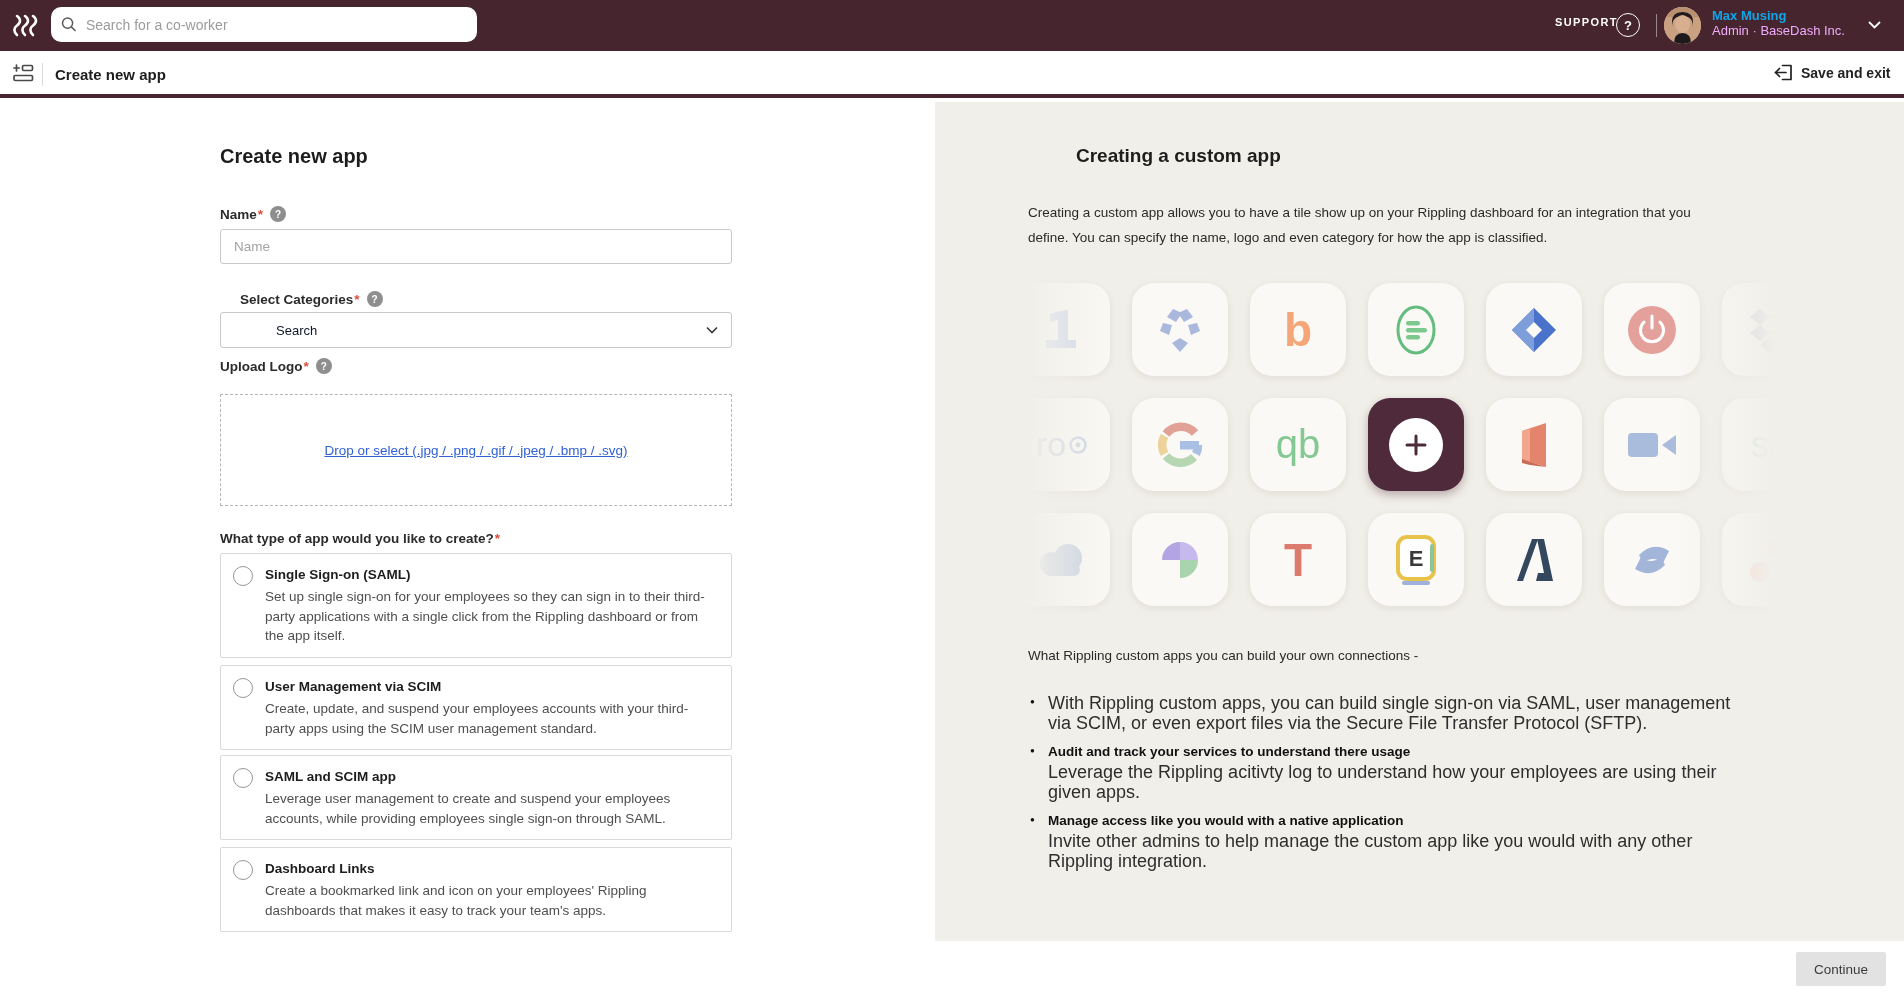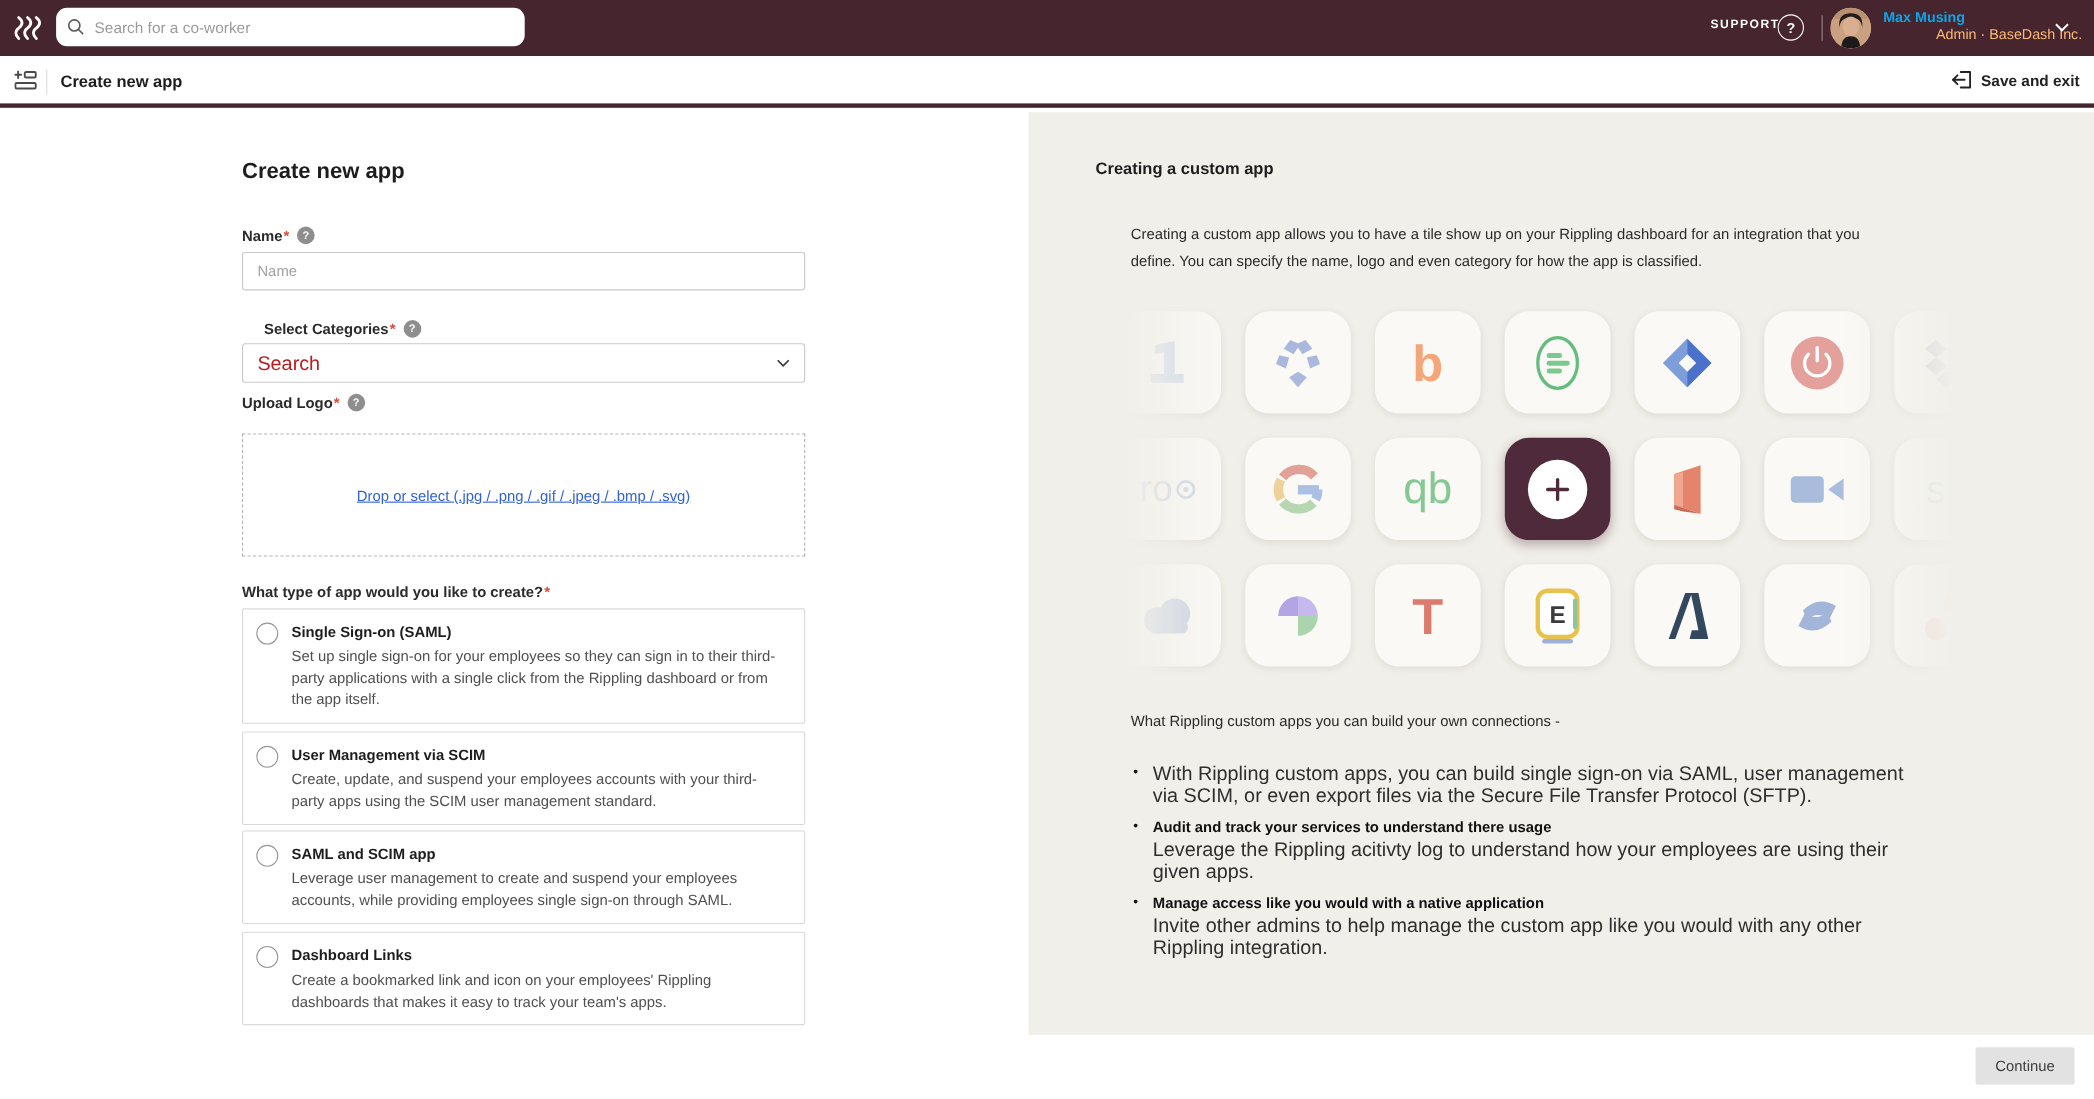--- a/index.html
+++ b/index.html
@@ -16,50 +16,50 @@
   .logo{left:13px; top:14px; width:26px; height:23px;}
   .search-box{left:51px; top:7px; width:426px; height:35px; background:#fff; border-radius:10px; display:flex; align-items:center; padding:0 10px;}
   .search-box input{border:none; outline:none; font-size:14px; color:#333; width:100%; margin-left:9px; font-family:inherit; background:transparent;}
   .search-box input::placeholder{color:#9B9B9B;}
   .hdr-support{left:1555px; top:16px; color:#fff; font-size:11px; font-weight:700; letter-spacing:1.4px; cursor:pointer;}
   .hdr-q{left:1616px; top:13px; width:24px; height:24px; border:1.6px solid #fff; border-radius:50%; color:#fff; font-size:13px; font-weight:700; display:flex; align-items:center; justify-content:center;}
   .hdr-divider{left:1656px; top:14px; width:1px; height:23px; background:rgba(255,255,255,.45);}
   .avatar{left:1664px; top:7px; width:37px; height:37px; border-radius:50%; overflow:hidden; background:#C9A181;}
   .user-block{left:1712px; top:8px; line-height:15px;}
   .user-name{color:#0ea5e9; font-size:13px; font-weight:700;}
-  .user-role{color:#fdba74; font-size:13px;margin-left:48px;}
+  .user-role{color:#f0abfc; font-size:13px;}
   .hdr-chevron{left:1868px; top:21px;}
 
   
   .toolbar{left:0; top:51px; width:1904px; height:47px; background:#fff; border-bottom:4px solid var(--header);}
   .nav-icon{left:13px; top:64px; width:21px; height:21px;}
   .tb-divider{left:42px; top:63px; width:1px; height:23px; background:#DCDCDC;}
   .tb-title{left:55px; top:66px; font-size:15px; font-weight:700;}
   .save-exit{left:1774px; top:64px; display:flex; align-items:center; gap:8px; cursor:pointer;}
   .save-exit span{font-size:14px; font-weight:600; color:#222;}
 
   
   .form-heading{left:220px; top:145px; font-size:20px; font-weight:700;}
   .field-label{font-size:13.5px; font-weight:600; color:#2B2B2B; display:flex; align-items:center; gap:7px;}
   .req{color:var(--required); margin-left:1px;}
   .q-icon{width:16px; height:16px; border-radius:50%; background:#8E8E8E; color:#fff; font-size:10px; font-weight:700; display:inline-flex; align-items:center; justify-content:center;}
   .text-input{left:220px; width:512px; height:35px; border:1px solid var(--border); border-radius:3px; font-size:13.5px; padding:0 13px; color:#333; outline:none; font-family:inherit; background:#fff;}
   .text-input::placeholder{color:#A3A3A3;}
   .select-wrap{left:220px; width:512px; height:36px; border:1px solid var(--border); border-radius:3px; background:#fff; display:flex; align-items:center; justify-content:space-between; padding:0 13px; cursor:pointer;}
-  .select-wrap .ph{color:#b91c1c; font-size:18px;}
+  .select-wrap .ph{color:#0f172a; font-size:13px;margin-left:42px;}
   .upload-box{left:220px; top:394px; width:512px; height:112px; border:1px dashed #B5B5B5; display:flex; align-items:center; justify-content:center; cursor:pointer; background:#fff;}
   .upload-link{color:var(--link); font-size:13.5px; text-decoration:underline;}
   .type-card{left:220px; width:512px; border:1px solid #D9D9D9; border-radius:2px; background:#fff; padding:11px 14px 11px 12px; display:flex; gap:12px; cursor:pointer;}
   .radio{width:20px; height:20px; min-width:20px; border:1px solid #979797; border-radius:50%; background:#fff; margin-top:1px;}
   .tc-title{font-size:13.5px; font-weight:700; color:#1D1D1D; line-height:20px;}
   .tc-desc{font-size:13.5px; color:var(--muted); line-height:19.5px; max-width:458px; margin-top:2px;}
 
   
   .panel{left:935px; top:102px; width:969px; height:839px; background:var(--panel-bg);}
-  .panel-heading{left:996px; top:145px; font-size:15px; font-weight:700;}
+  .panel-heading{left:1076px; top:145px; font-size:19px; font-weight:700;}
   .panel-intro{left:1028px; top:200px; width:706px; font-size:13.5px; line-height:25px; color:#2A2A2A;}
   .tile-row{left:1014px; display:flex; gap:22px;}
   .tile{width:96px; height:93px; background:#FBF9F5; border-radius:22px; box-shadow:0 2px 7px rgba(120,110,95,.14); display:flex; align-items:center; justify-content:center; overflow:hidden;}
   .tile .ltr{font-weight:700;}
   .tile-custom{background:var(--accent-tile); box-shadow:0 4px 10px rgba(78,42,58,.35);}
   .plus-circle{width:54px; height:54px; background:#fff; border-radius:50%; display:flex; align-items:center; justify-content:center;}
   .fade-left{left:1002px; top:272px; width:118px; height:345px; background:linear-gradient(to right, var(--panel-bg) 18%, rgba(241,239,233,0)); z-index:3;}
   .fade-right{left:1672px; top:272px; width:160px; height:345px; background:linear-gradient(to left, var(--panel-bg) 35%, rgba(241,239,233,0)); z-index:3;}
   .fade-solid{left:1820px; top:272px; width:84px; height:345px; background:var(--panel-bg); z-index:3;}
   .panel-connections{left:1028px; top:648px; font-size:13.5px; color:#2A2A2A;}

